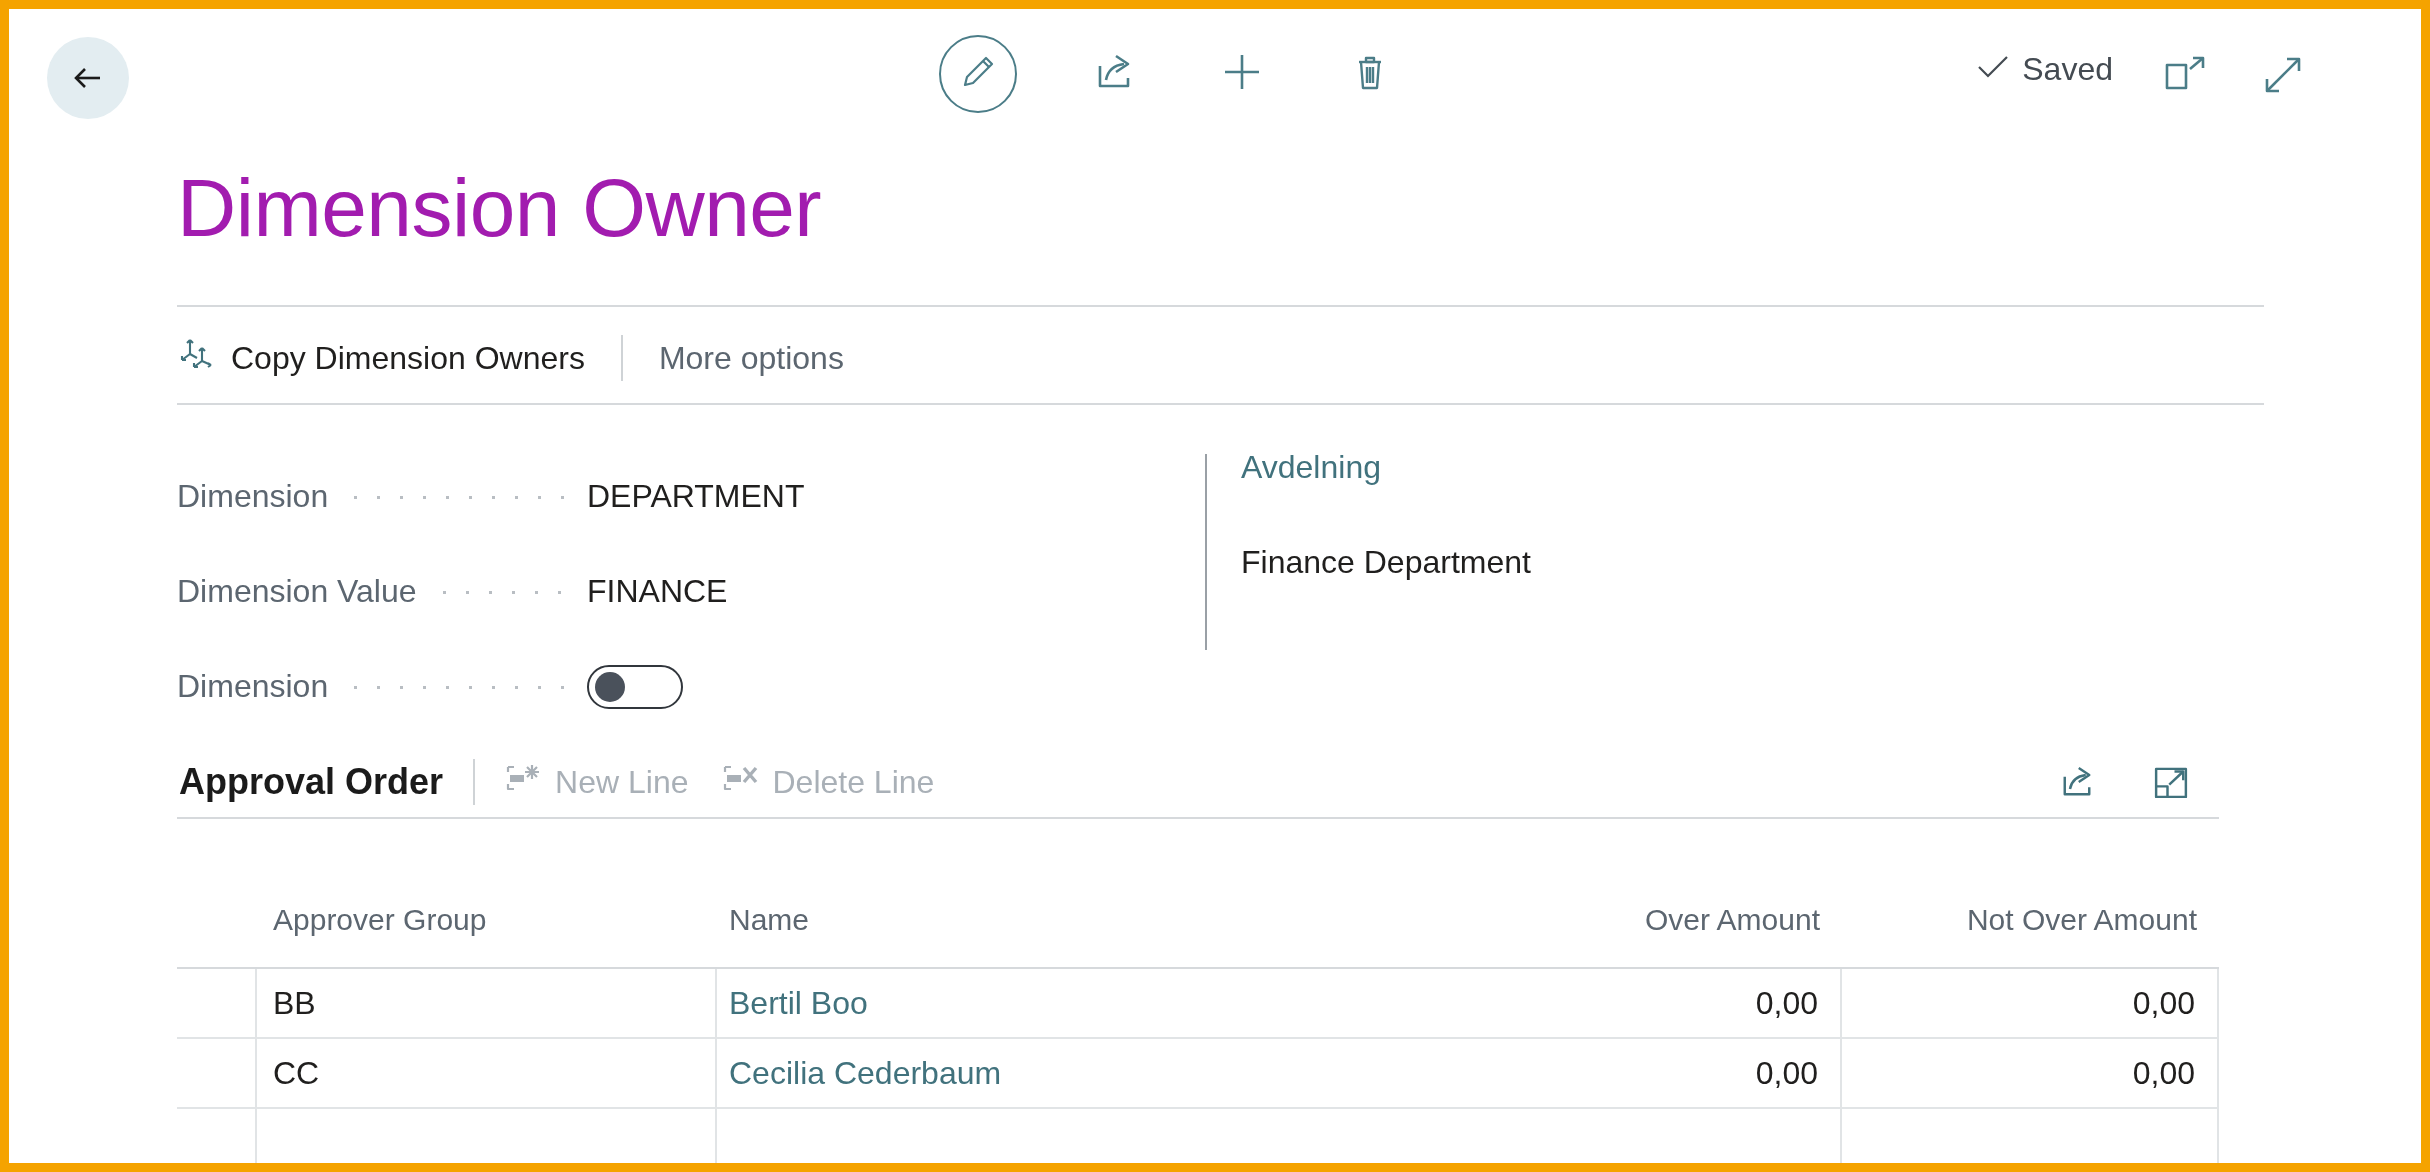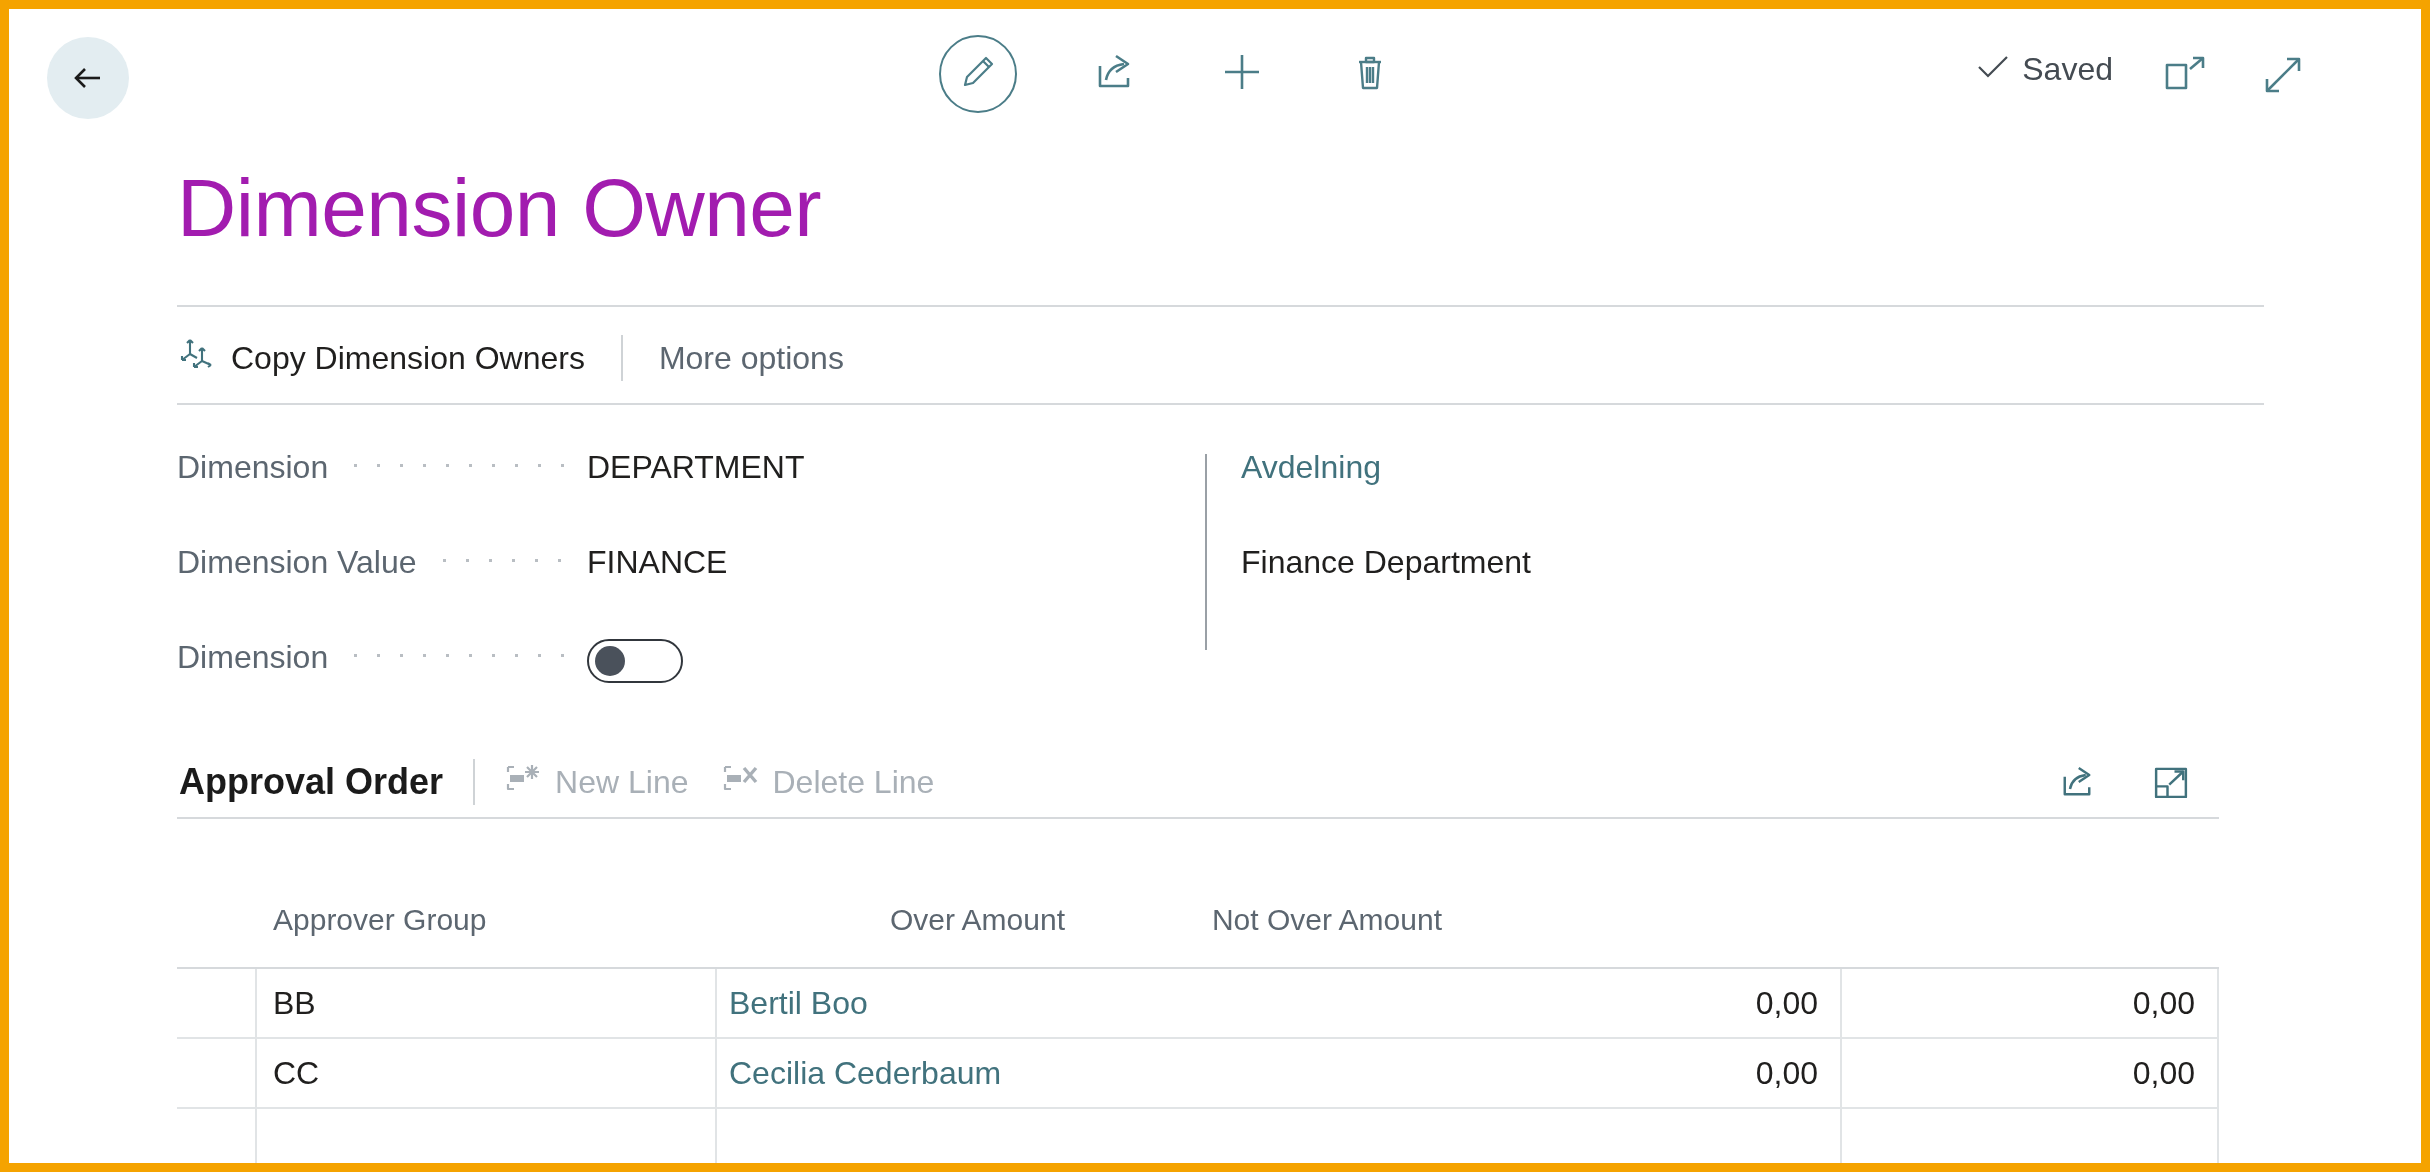--- a/index.html
+++ b/index.html
@@ -139,21 +139,21 @@
   }
 
   
   .form-area { position: absolute; left: 168px; top: 440px; }
 
   .field-row {
     position: relative;
     height: 95px;
     width: 880px;
     display: flex;
-    align-items: flex-start;
+    align-items: center;
   }
   .field-label {
     font-size: 32px;
     color: #5c6670;
     white-space: nowrap;
     font-weight: 400;
   }
   .leaders {
     flex: 1;
     margin: 0 16px;
@@ -499,20 +499,21 @@
   </div>
 
   <div class="divider div-approval"></div>
 
   <div class="grid">
 
     <div class="grid-head">
       <div class="c-sel"></div>
       <div class="c-group">Approver Group</div>
       <div class="c-gap"></div>
+      <div class="c-name">Name</div>
       <div class="c-over">Over Amount</div>
       <div class="c-not">Not Over Amount</div>
     </div>
 
     <div class="grid-body">
 
       <div class="grid-row">
         <div class="c-sel"></div>
         <div class="c-group">BB</div>
         <div class="c-gap"></div>

